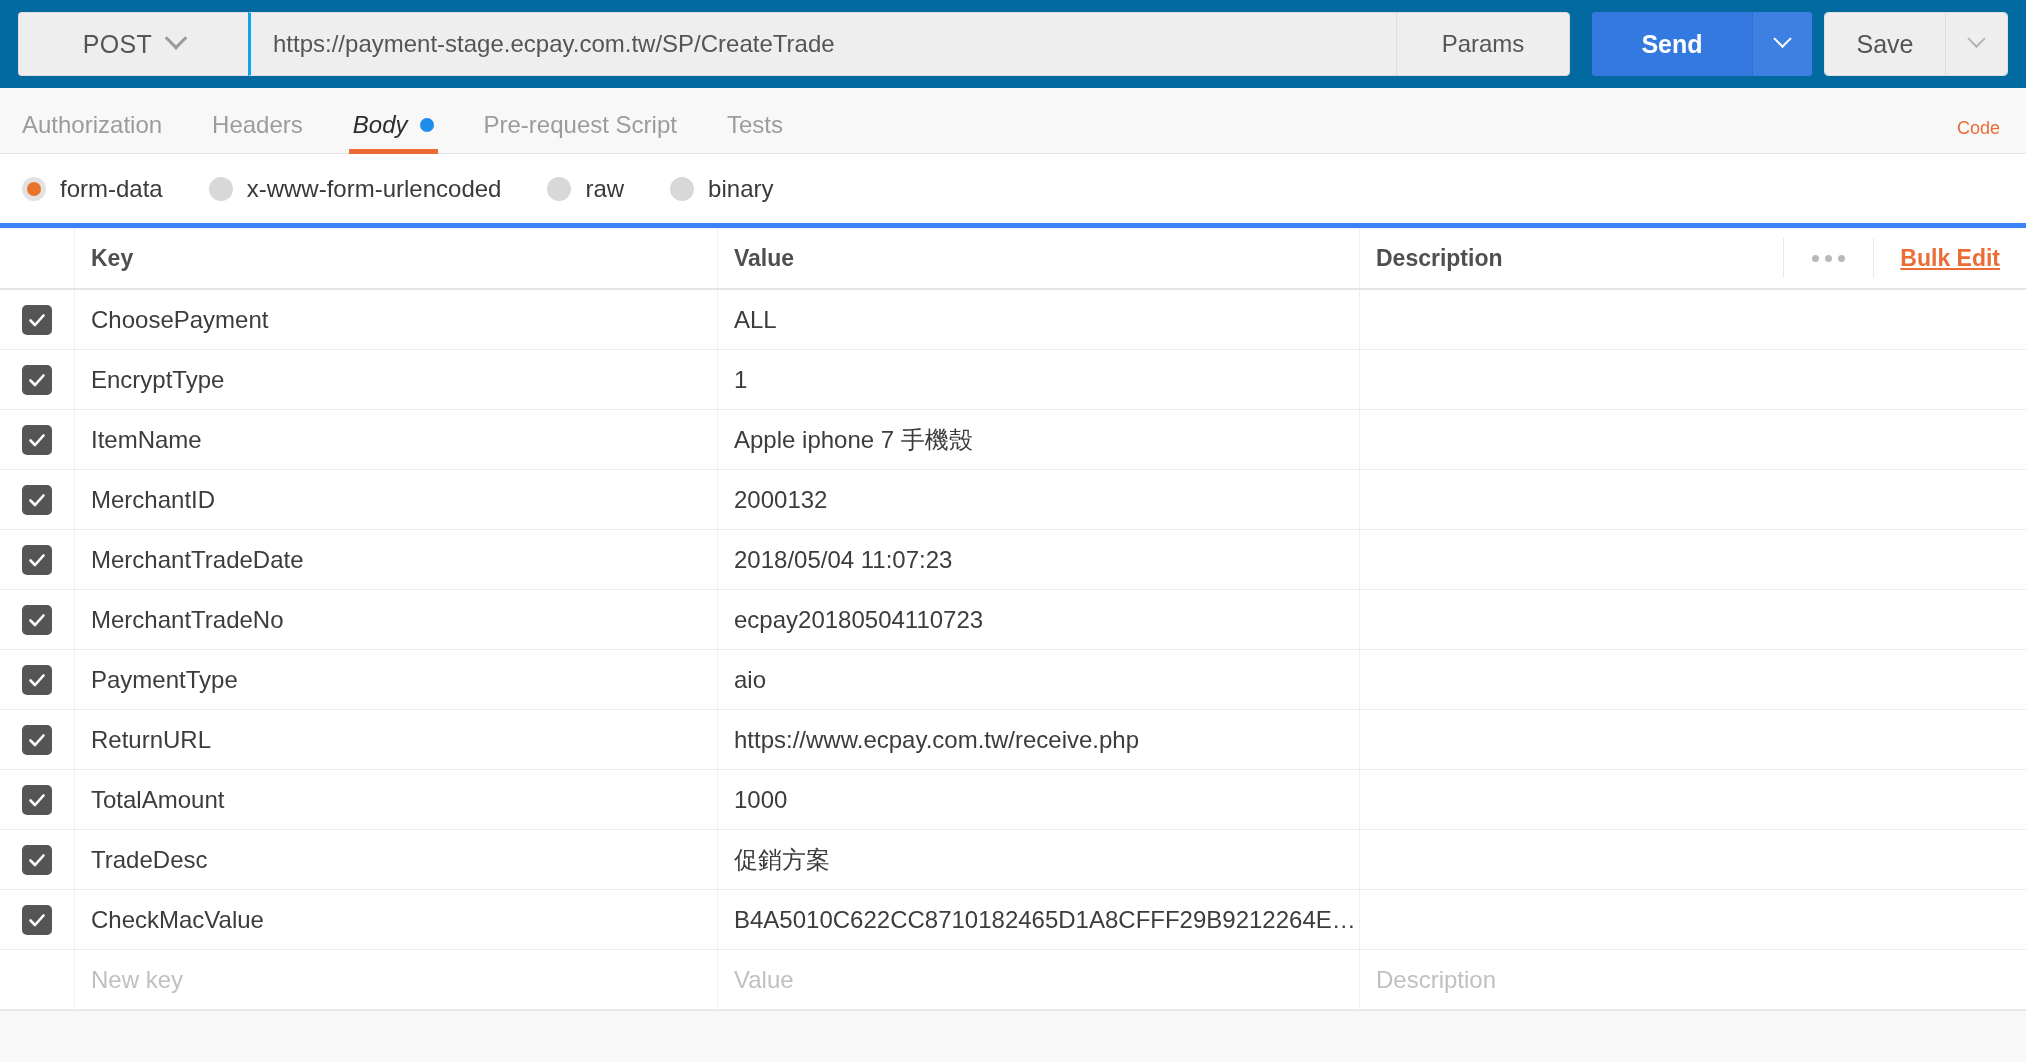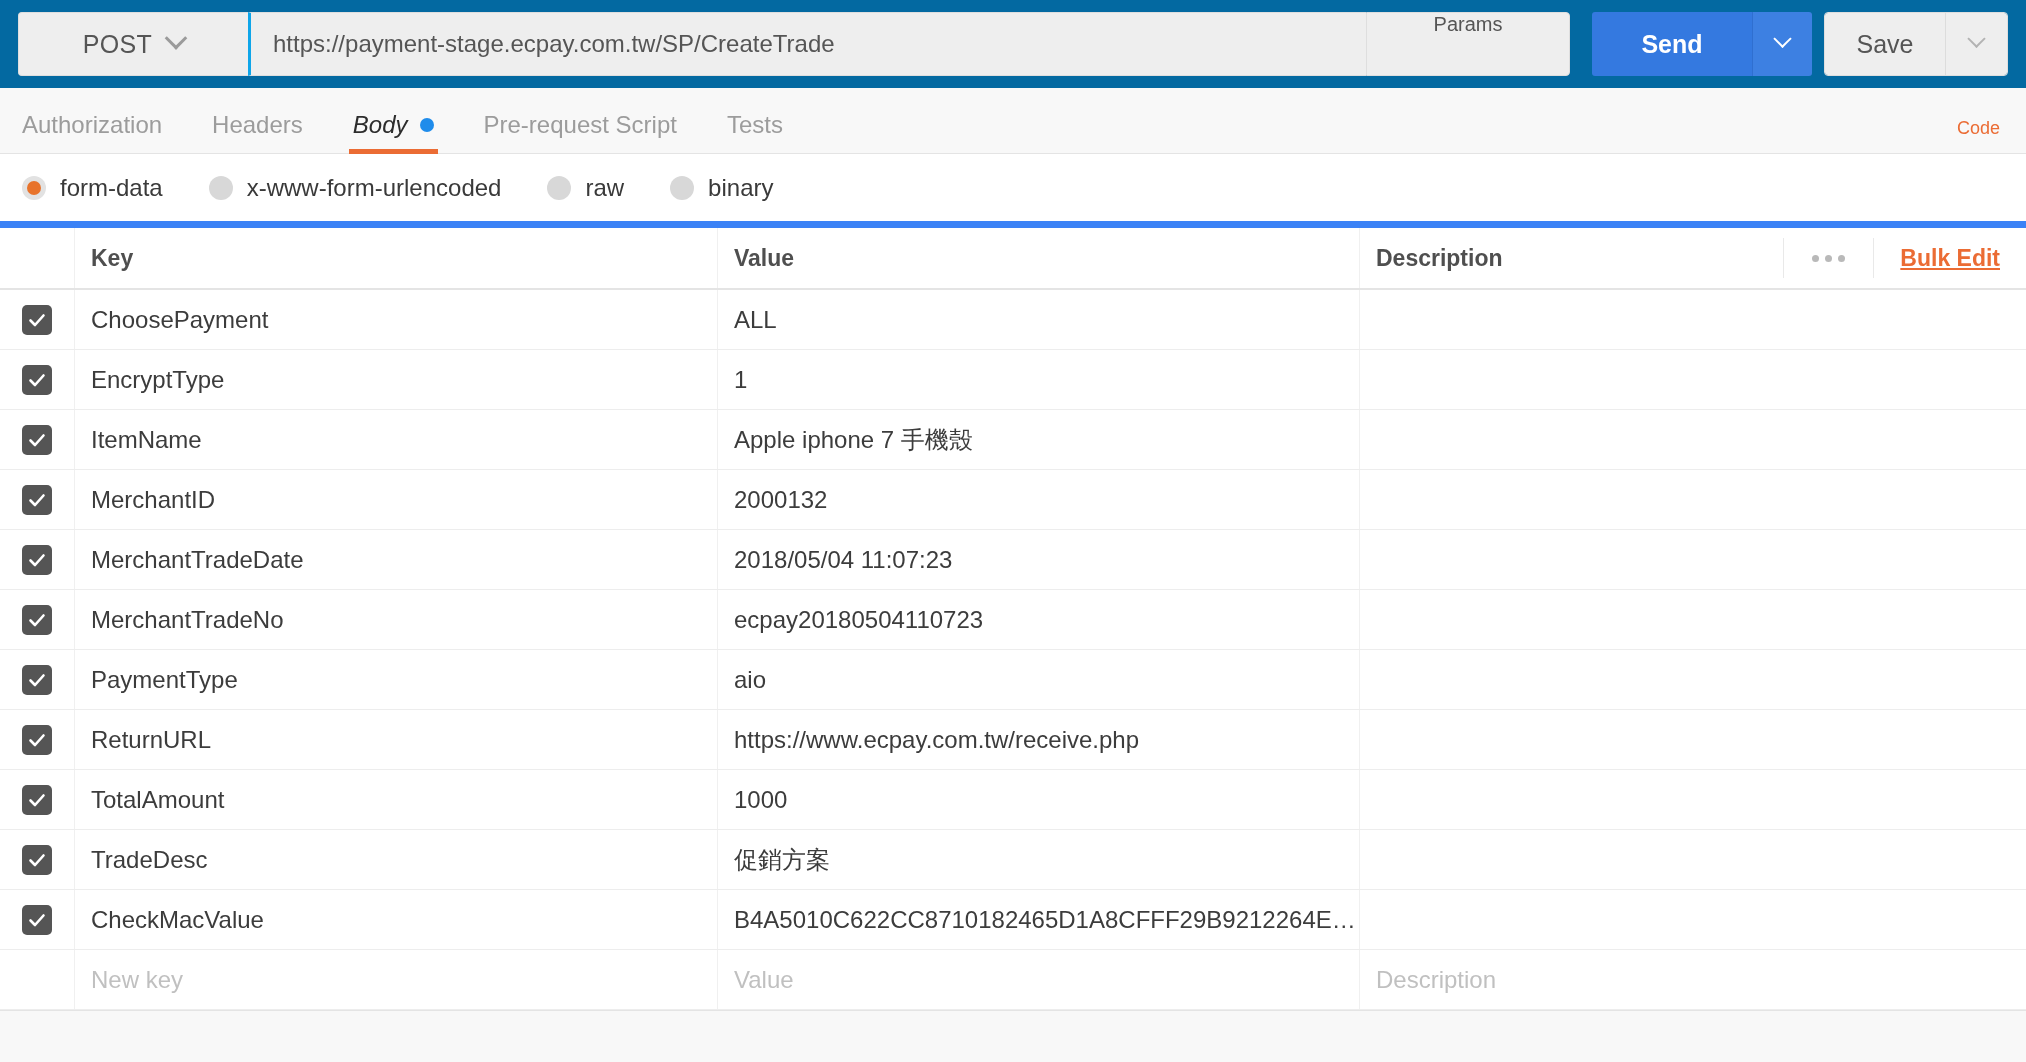--- a/index.html
+++ b/index.html
@@ -57,27 +57,28 @@
     border-right: none;
     display: flex;
     align-items: center;
     padding: 0 22px;
     font-size: 24px;
     color: #555;
     overflow: hidden;
     white-space: nowrap;
   }
   .params-btn {
-    width: 204px;
+    width: 174px;
     background: #eeeeee;
     border: 1px solid #dedede;
     border-radius: 0 4px 4px 0;
     display: flex;
+    align-items: center;
     justify-content: center;
-    font-size: 20px;
+    font-size: 24px;
     color: #555;
     cursor: pointer;
   }
 
   .send-group {
     display: flex;
     margin-left: 22px;
     border-radius: 3px;
     overflow: hidden;
   }
@@ -165,21 +166,21 @@
     cursor: pointer;
   }
 
   
   .radio-row {
     display: flex;
     align-items: center;
     height: 74px;
     padding: 0 22px;
     background: #ffffff;
-    border-bottom: 7px solid #3b82f6;
+    border-bottom: 5px solid #3b82f6;
   }
   .radio-item {
     display: flex;
     align-items: center;
     margin-right: 46px;
     cursor: pointer;
   }
   .radio {
     width: 24px; height: 24px;
     border-radius: 50%;

